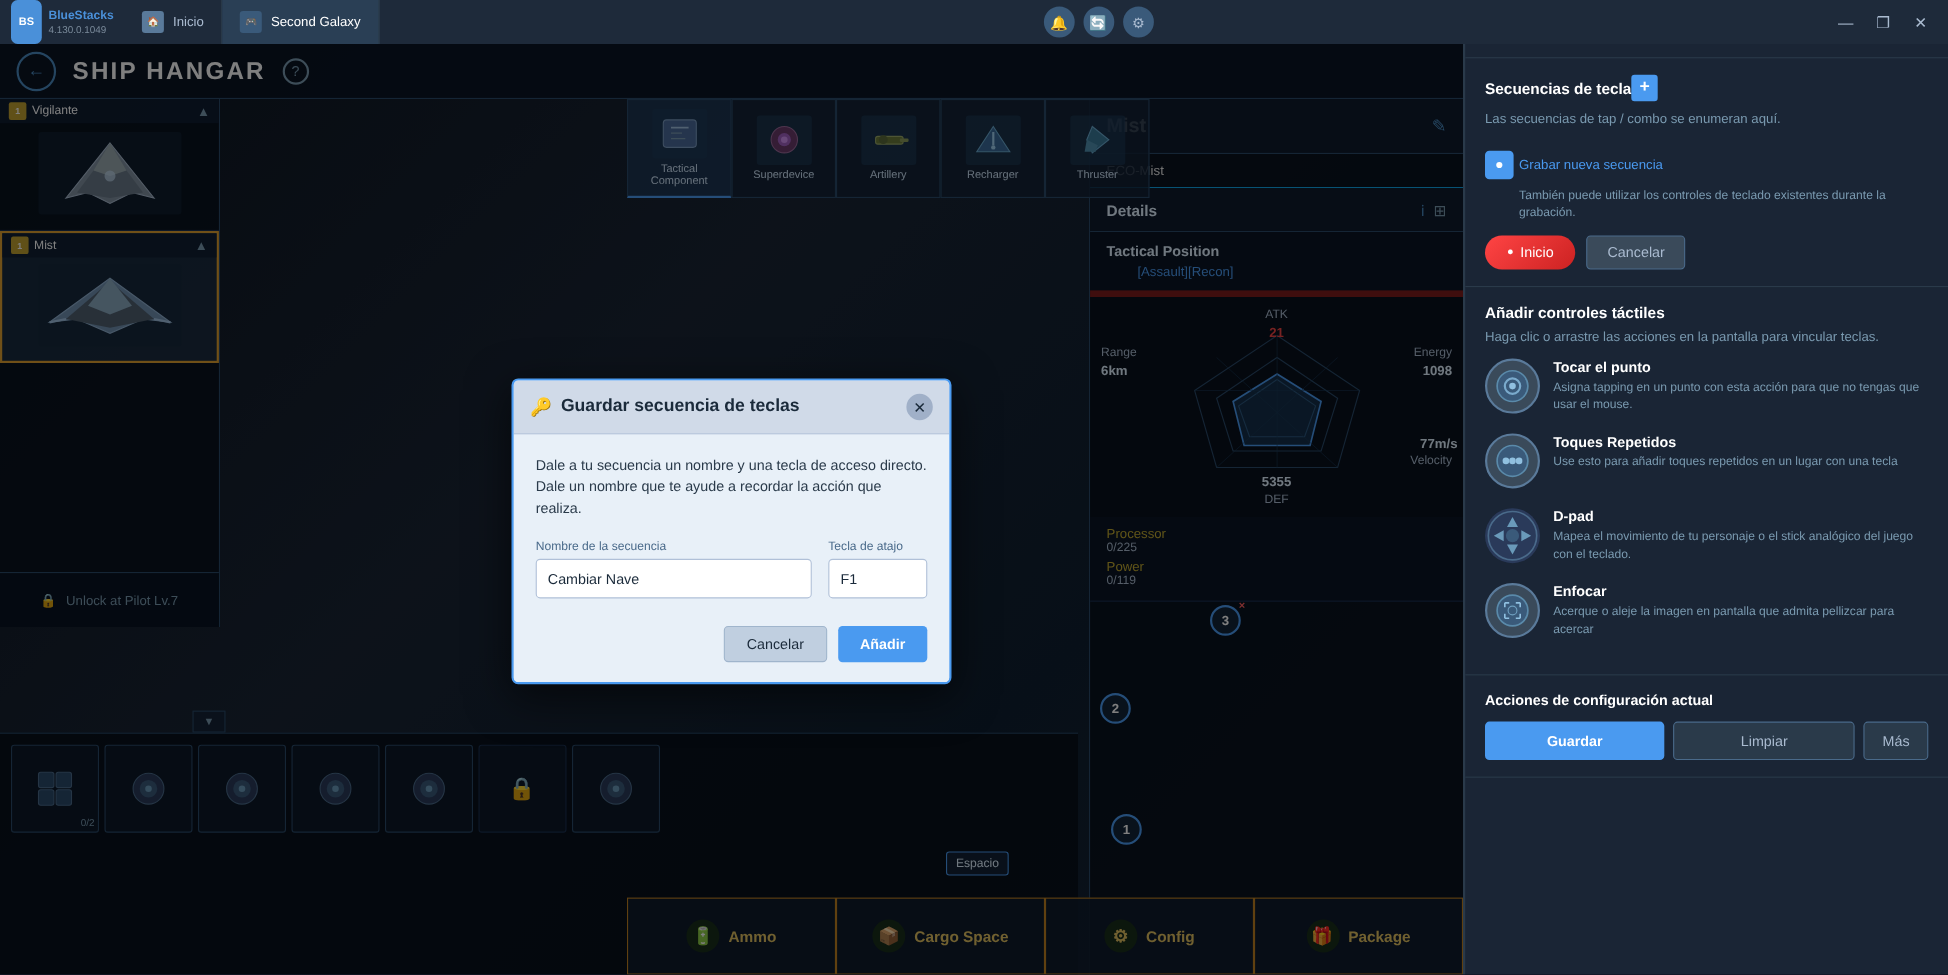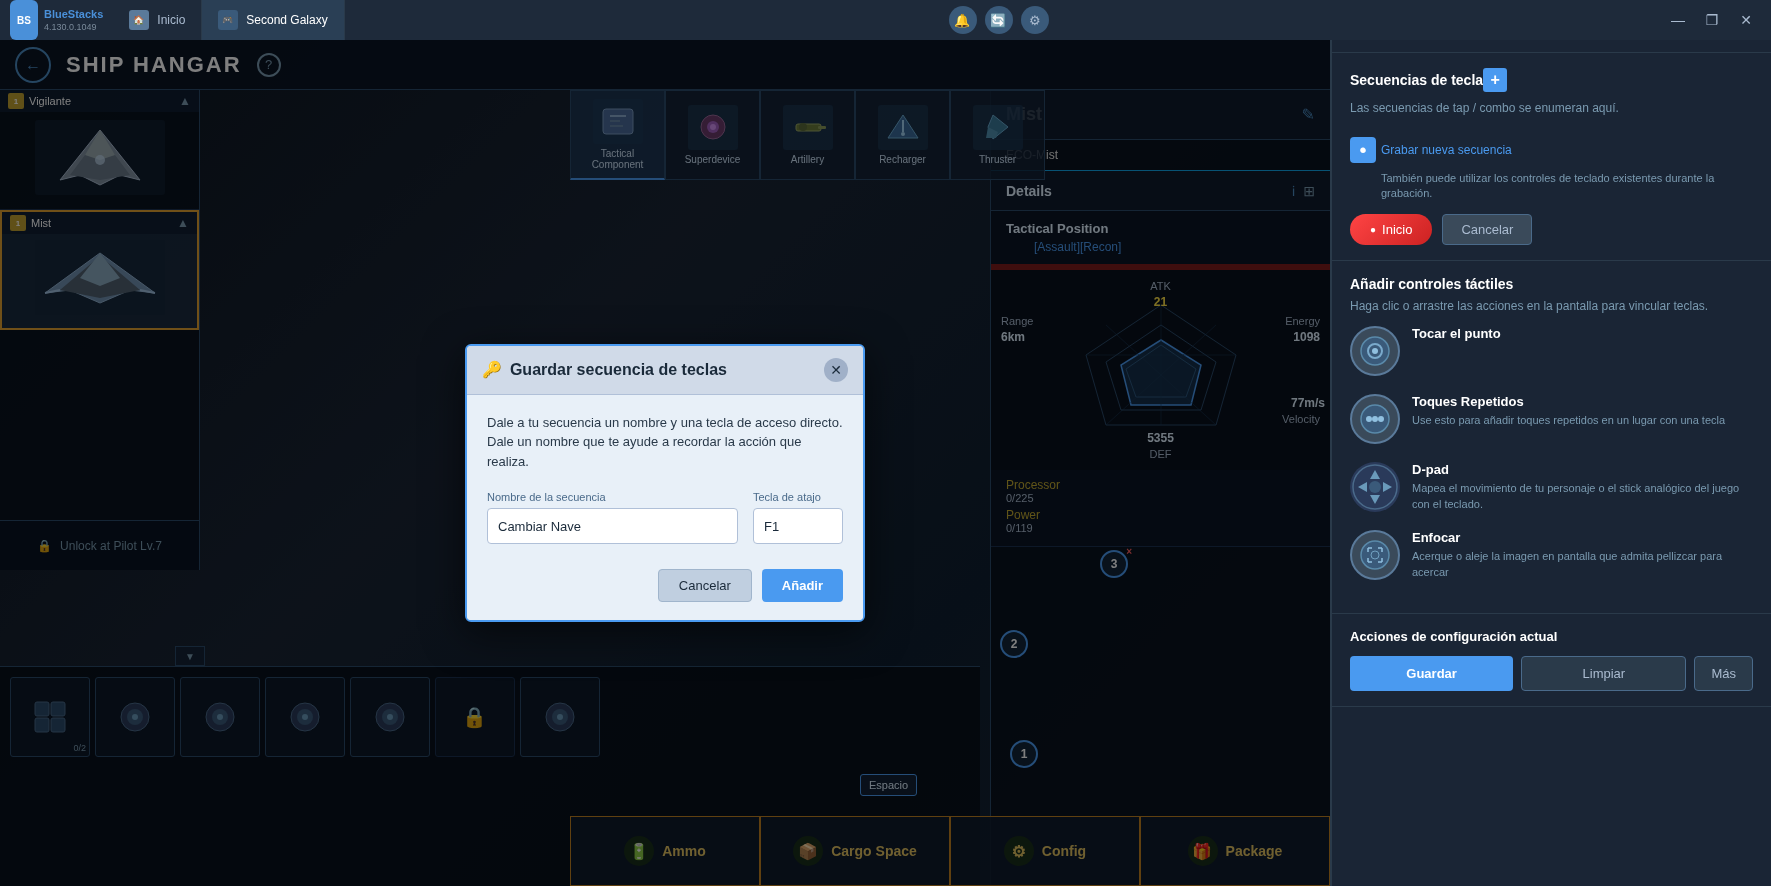--- a/index.html
+++ b/index.html
@@ -348,21 +348,21 @@
     .stat-label.energy { top: 45px; right: 10px; }
     .stat-label.velocity { bottom: 45px; right: 10px; }
     .stat-label.def { bottom: 10px; left: 50%; transform: translateX(-50%); }
     .stat-label.range { top: 45px; left: 10px; }
 
     .stat-value {
       position: absolute;
       font-size: 12px;
       font-weight: bold;
     }
-    .stat-value.atk { top: 25px; left: 50%; transform: translateX(-50%); color: #fde047; }
+    .stat-value.atk { top: 25px; left: 50%; transform: translateX(-50%); color: #ef4444; }
     .stat-value.energy { top: 60px; right: 10px; color: #e0f0ff; }
     .stat-value.velocity { bottom: 60px; right: 5px; color: #e0f0ff; }
     .stat-value.def { bottom: 25px; left: 50%; transform: translateX(-50%); color: #e0f0ff; }
     .stat-value.range-val { top: 60px; left: 10px; color: #e0f0ff; }
 
     
     .slots-bar {
       padding: 8px 15px;
       background: rgba(12, 22, 38, 0.95);
       border-bottom: 1px solid #1a3050;
@@ -1151,20 +1151,21 @@
     <div class="control-item">
       <div class="control-visual tap">
         <svg width="36" height="36" viewBox="0 0 36 36">
           <circle cx="18" cy="18" r="14" fill="#3a5a7a" stroke="#5a8aaa" stroke-width="1.5"></circle>
           <circle cx="18" cy="18" r="7" fill="none" stroke="#7aaacc" stroke-width="2"></circle>
           <circle cx="18" cy="18" r="3" fill="#90c0e0"></circle>
         </svg>
       </div>
       <div class="control-info">
         <div class="control-name">Tocar el punto</div>
+        <div class="control-desc">Asigna tapping en un punto con esta acción para que no tengas que usar el mouse.</div>
       </div>
     </div>
 
     <div class="control-item">
       <div class="control-visual repeat">
         <svg width="36" height="36" viewBox="0 0 36 36">
           <circle cx="18" cy="18" r="14" fill="#3a5a7a" stroke="#5a8aaa" stroke-width="1.5"></circle>
           <circle cx="12" cy="18" r="3" fill="#90c0e0"></circle>
           <circle cx="18" cy="18" r="3" fill="#90c0e0"></circle>
           <circle cx="24" cy="18" r="3" fill="#90c0e0"></circle>

